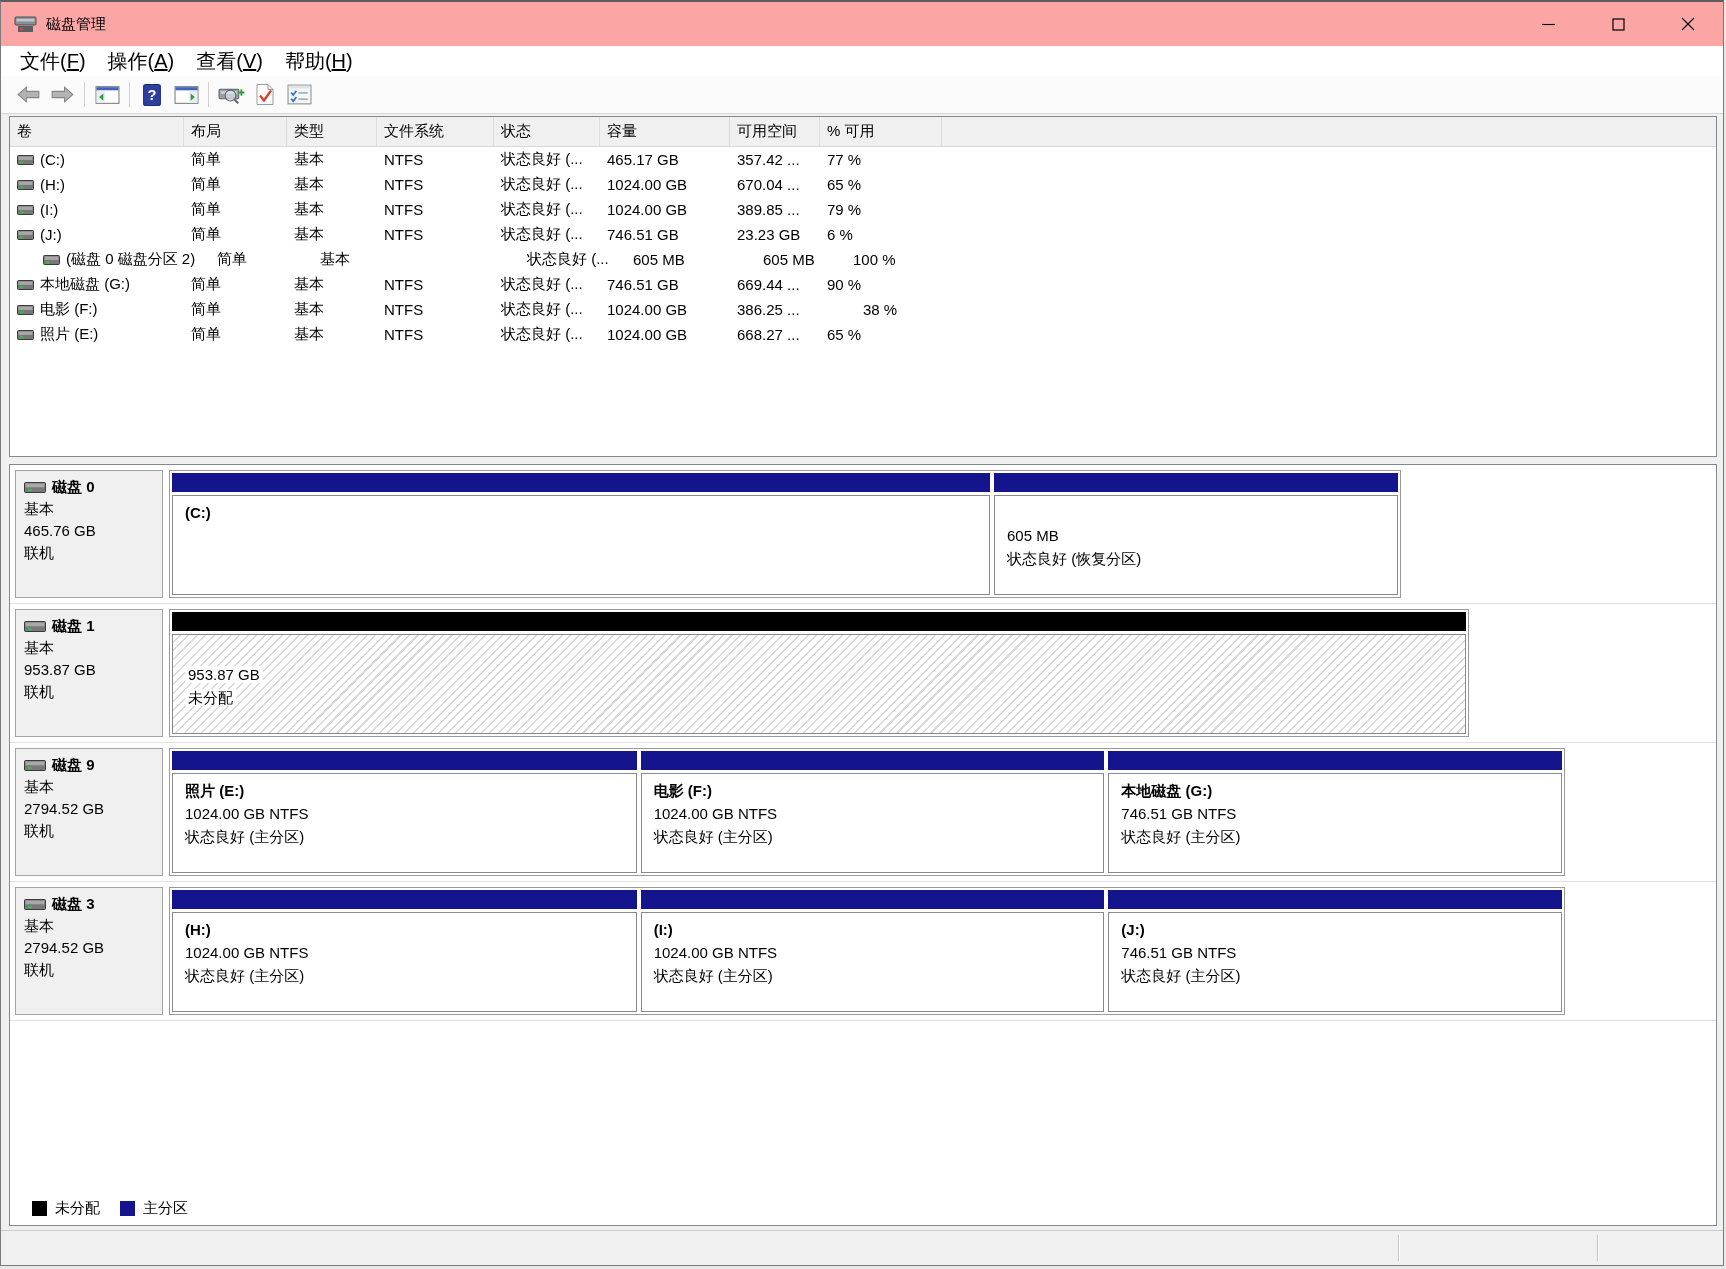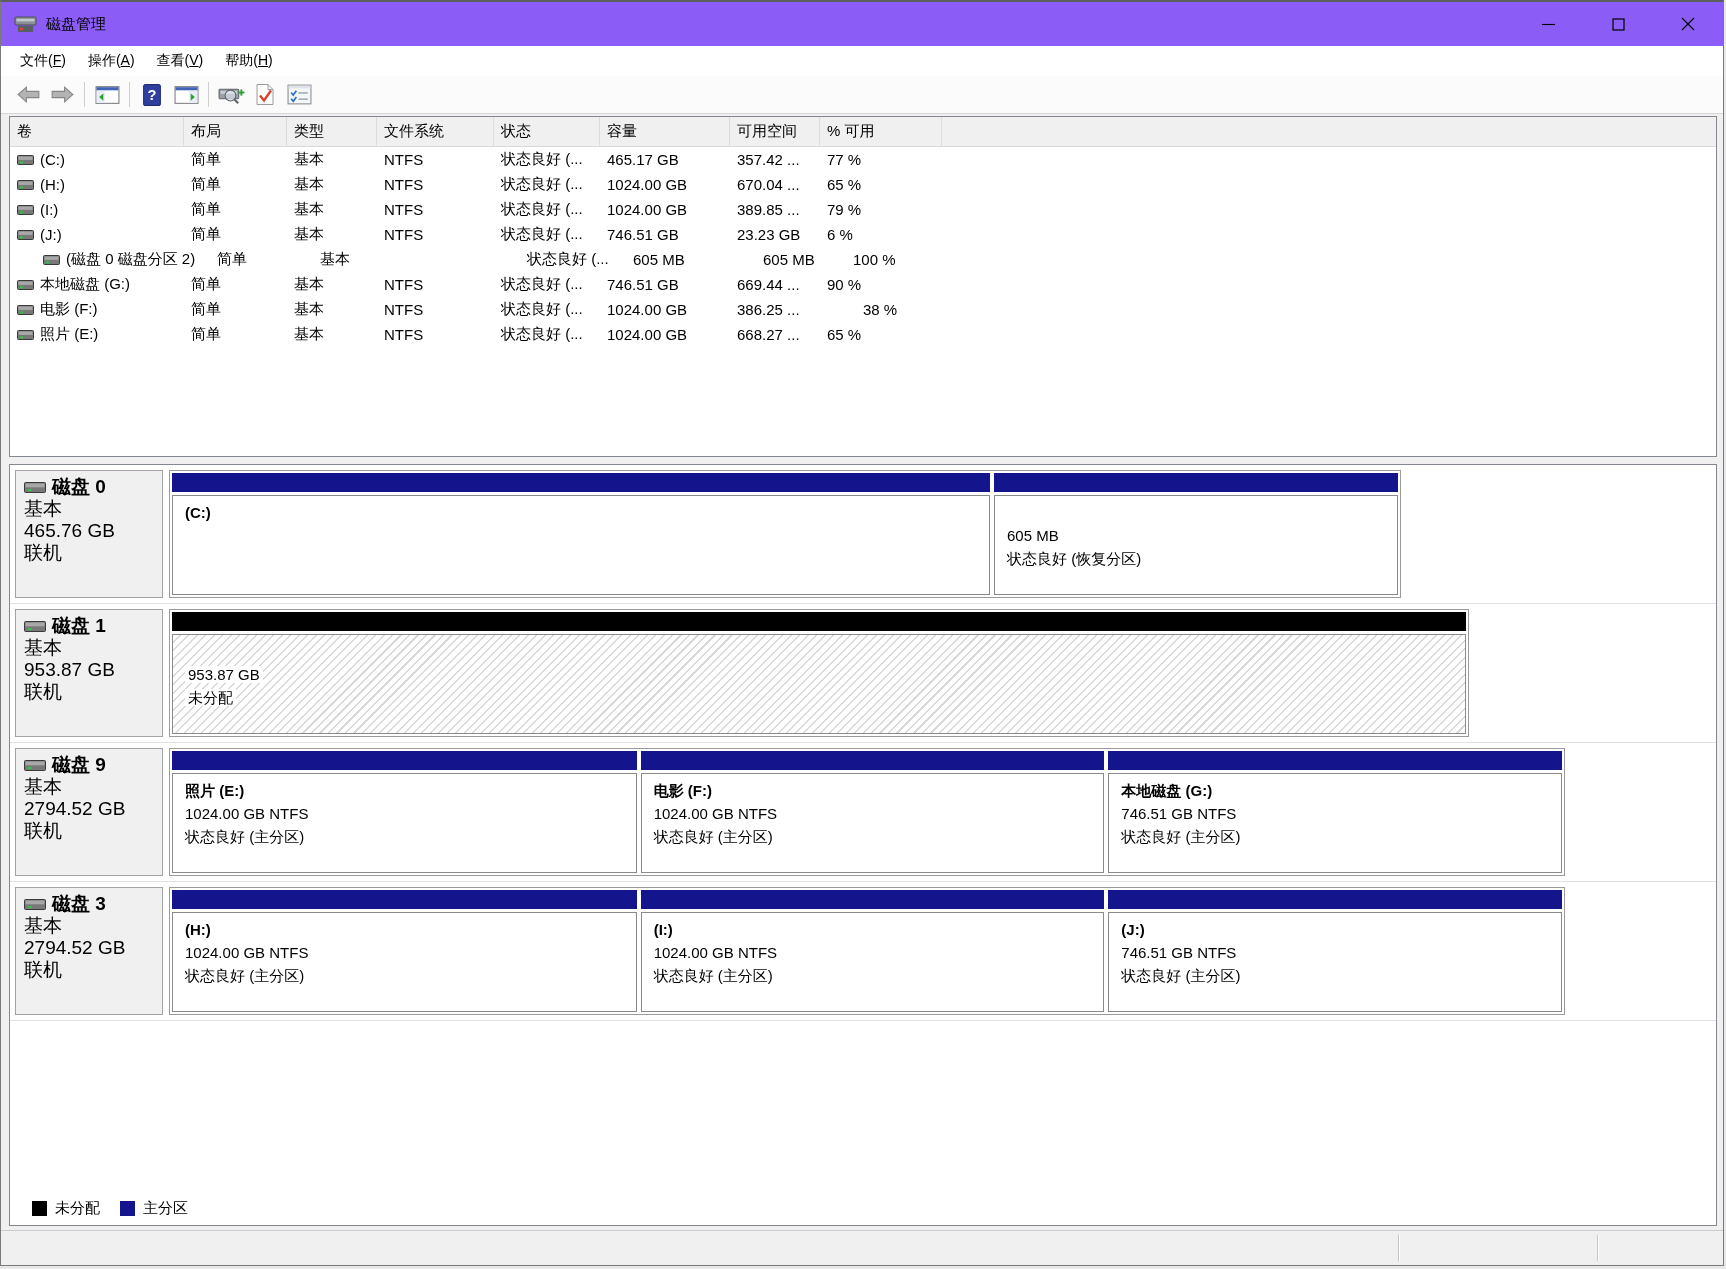--- a/index.html
+++ b/index.html
@@ -1,48 +1,48 @@
 <!DOCTYPE html>
 <html><head>
 <meta charset="utf-8">
 <style>
   html,body{margin:0;padding:0;background:#e8e8e8;}
   body{width:1726px;height:1269px;overflow:hidden;font-family:"Liberation Sans","DejaVu Sans",sans-serif;}
   .window{position:relative;width:1724px;height:1266px;background:#f0f0f0;border:1px solid #7a7a7a;border-top:2px solid #5d5d5d;box-sizing:border-box;}
 
   
-  .titlebar{height:44px;background:#8b5cf6;display:flex;align-items:center;padding-left:13px;}
+  .titlebar{height:44px;background:#fca5a5;display:flex;align-items:center;padding-left:13px;}
   .title-text{font-size:15px;color:#000;margin-left:9px;}
   .win-controls{margin-left:auto;display:flex;height:100%;}
   .win-btn{width:70px;height:100%;display:flex;align-items:center;justify-content:center;cursor:default;}
 
   
   .menubar{height:30px;background:#ffffff;display:flex;align-items:center;padding-left:8px;}
-  .menu-item{font-size:14px;padding:4px 11px;color:#000;}
+  .menu-item{font-size:20px;padding:4px 11px;color:#000;}
 
   
   .toolbar{height:37px;background:#fbfbfb;border-bottom:1px solid #d7d7d7;display:flex;align-items:center;padding-left:10px;}
   .tb-btn{width:34px;height:30px;display:flex;align-items:center;justify-content:center;}
   .tb-sep{width:1px;height:25px;background:#cfcfcf;margin:0 5px;}
   .icon{display:inline-flex;align-items:center;justify-content:center;line-height:0;}
 
   
   .list-panel{position:absolute;left:8px;top:114px;width:1708px;height:341px;background:#fff;border:1px solid #828790;box-sizing:border-box;overflow:hidden;}
   .lp-header{display:flex;height:29px;background:#f0f0f0;border-bottom:1px solid #d9d9d9;}
   .lp-col{box-sizing:border-box;border-right:1px solid #dcdcdc;padding:5px 7px;font-size:15px;white-space:nowrap;overflow:hidden;}
   .lp-col.fill{flex:1;border-right:none;}
   .lp-row{display:flex;height:25px;align-items:center;font-size:15px;}
   .lp-cell{box-sizing:border-box;padding:0 7px;white-space:nowrap;overflow:hidden;}
   .lp-cell.vol{display:flex;align-items:center;gap:6px;}
 
   
   .graph-panel{position:absolute;left:8px;top:462px;width:1708px;height:762px;background:#fff;border:1px solid #828790;box-sizing:border-box;overflow:hidden;}
   .splitter{position:absolute;left:8px;top:455px;width:1708px;height:7px;}
   .disk-row{display:flex;height:128px;padding:5px 0 5px 5px;border-bottom:1px solid #e0e0e0;}
-  .disk-info{width:148px;box-sizing:border-box;background:#f0f0f0;border:1px solid #a3a3a3;padding:5px 8px;font-size:19px;line-height:22px;}
+  .disk-info{width:148px;box-sizing:border-box;background:#f0f0f0;border:1px solid #a3a3a3;padding:5px 8px;font-size:15px;line-height:22px;}
   .disk-title{font-weight:bold;display:flex;align-items:center;gap:6px;}
   .disk-strip{margin-left:6px;box-sizing:border-box;border:1px solid #9a9a9a;padding:2px;display:flex;gap:4px;background:#fff;}
   .partition{display:flex;flex-direction:column;min-width:0;}
   .part-band{height:19px;flex:none;}
   .part-body{flex:1;margin-top:3px;border:1px solid #8a8a8a;background:#fff;padding:5px 12px;font-size:15px;line-height:23px;white-space:nowrap;overflow:hidden;}
   .part-body.hatch{background:repeating-linear-gradient(135deg,#ffffff 0px,#ffffff 4.5px,#d9d9d9 4.5px,#d9d9d9 6px);}
   .part-name{font-weight:bold;min-height:23px;}
   .part-line{min-height:23px;}
   .chip{background:#fff;padding:0 3px;}
 

